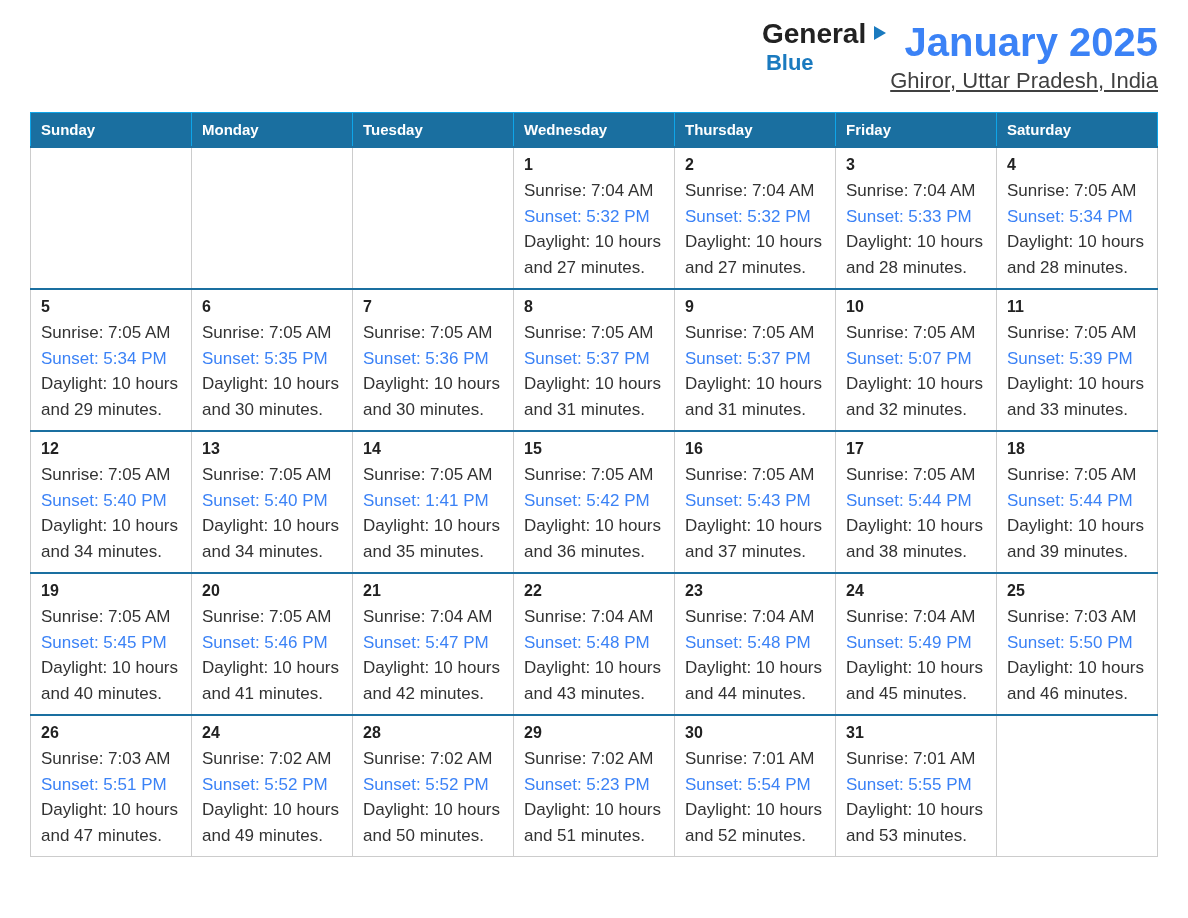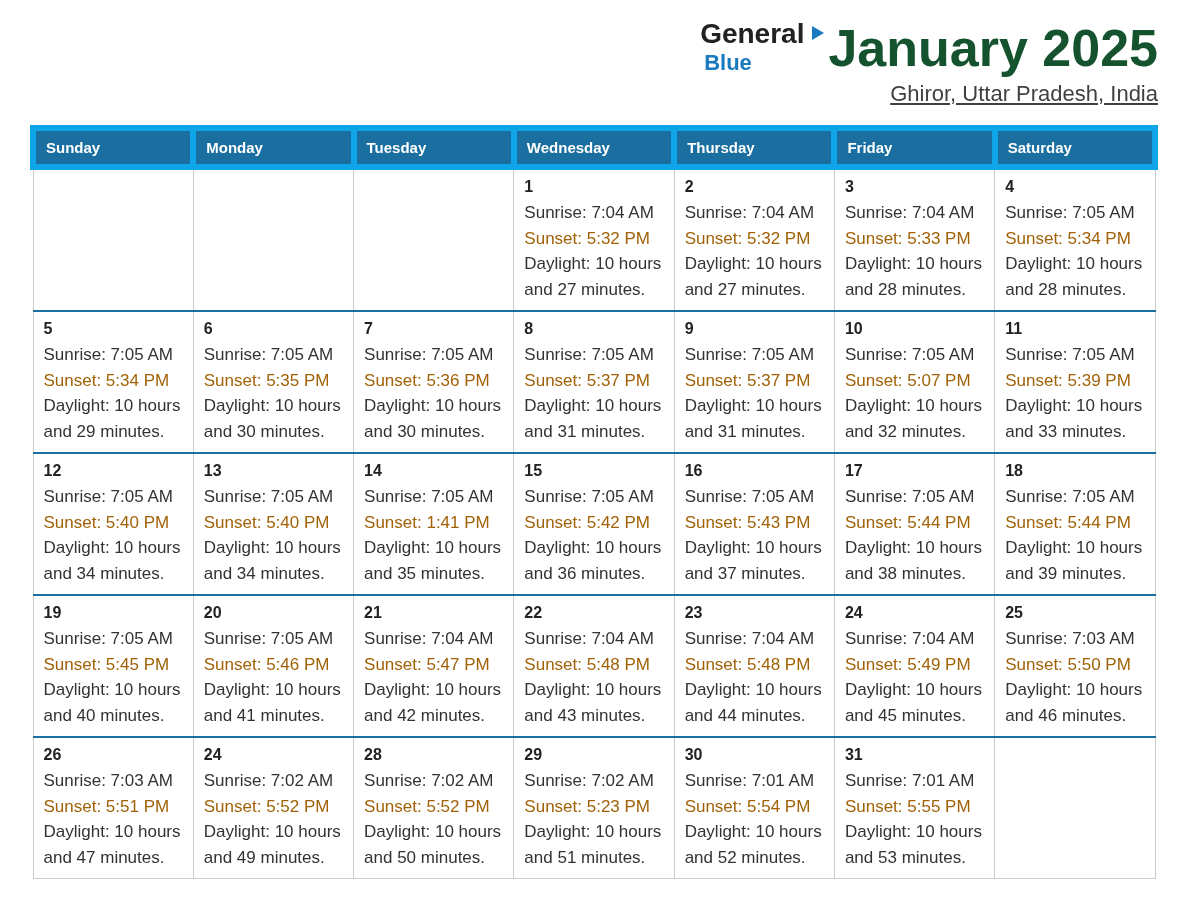--- a/index.html
+++ b/index.html
@@ -32,44 +32,44 @@
       color: #1a7abf;
       font-size: 22px;
       font-weight: bold;
       margin-top: 2px;
       margin-left: 4px;
     }
     .title-block {
       text-align: right;
     }
     .cal-title {
-      font-size: 52px;
-      font-weight: bold;
-      color: #14532d;
+      font-size: 40px;
+      font-weight: bold;
+      color: #3b82f6;
       line-height: 1.1;
     }
     .cal-subtitle {
       font-size: 22px;
       color: #404040;
       margin-top: 4px;
       text-decoration: underline;
     }
     table {
       width: 100%;
       border-collapse: collapse;
       table-layout: fixed;
     }
     thead tr th {
       background-color: #1a6fa0;
       color: #fff;
       font-size: 15px;
       font-weight: bold;
       padding: 8px 10px;
       text-align: left;
-      border: 6px solid #0ea5e9;
+      border: 1px solid #0ea5e9;
     }
     tbody tr td {
       border: 1px solid #ccc;
       vertical-align: top;
       padding: 8px 10px;
       height: 110px;
       width: 14.28%;
     }
     .day-number {
       font-size: 16px;
@@ -77,21 +77,21 @@
       color: #222;
       display: block;
       margin-bottom: 4px;
     }
     .day-info {
       font-size: 17px;
       color: #333;
       line-height: 1.5;
     }
     .day-info .blue {
-      color: #a16207;
+      color: #3b82f6;
     }
     tbody tr:first-child td {
       border-top: 2px solid #1a6fa0;
     }
     tbody tr td:first-child {
       
     }
     tbody tr {
       border-top: 2px solid #1a6fa0;
     }

